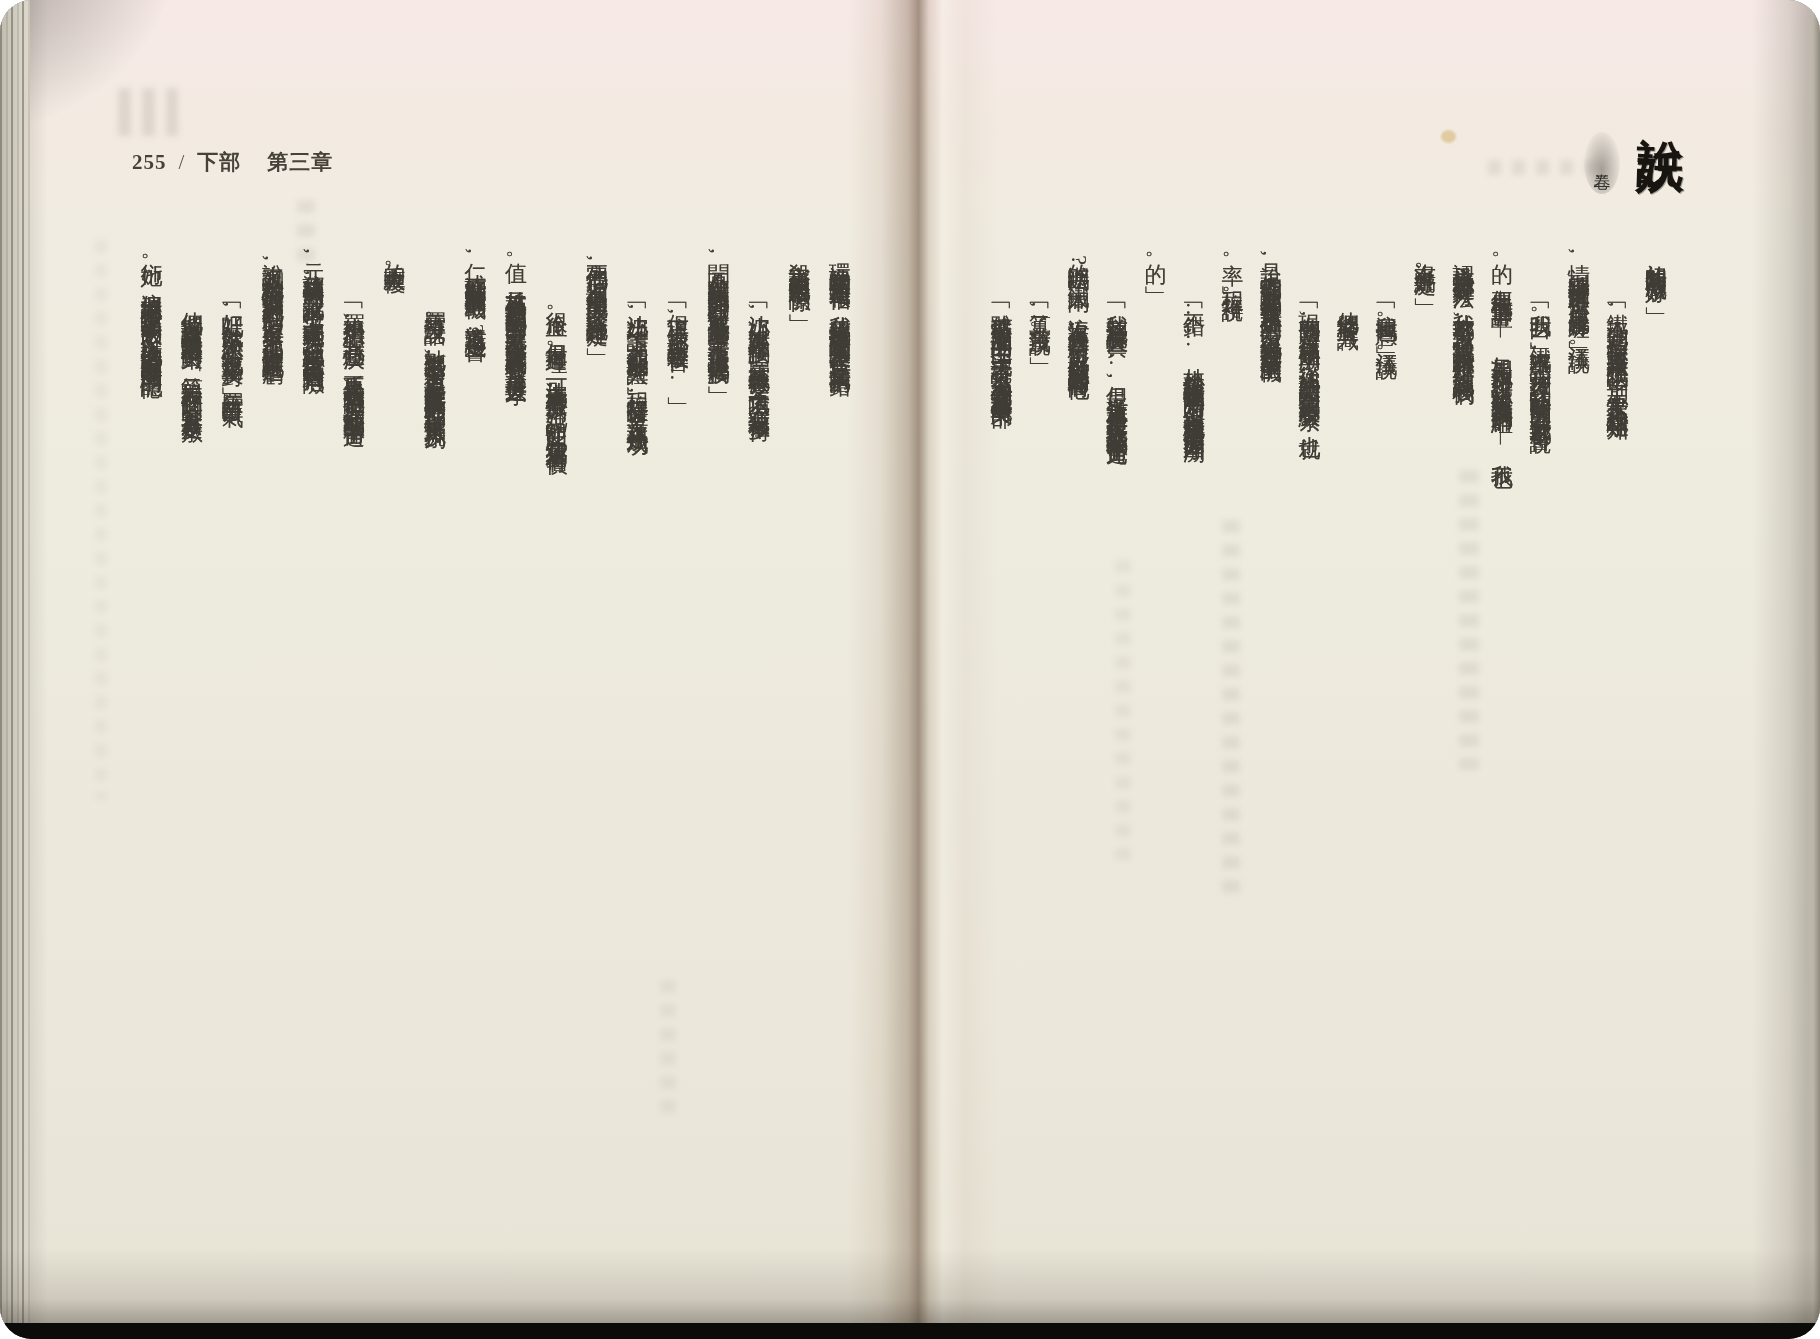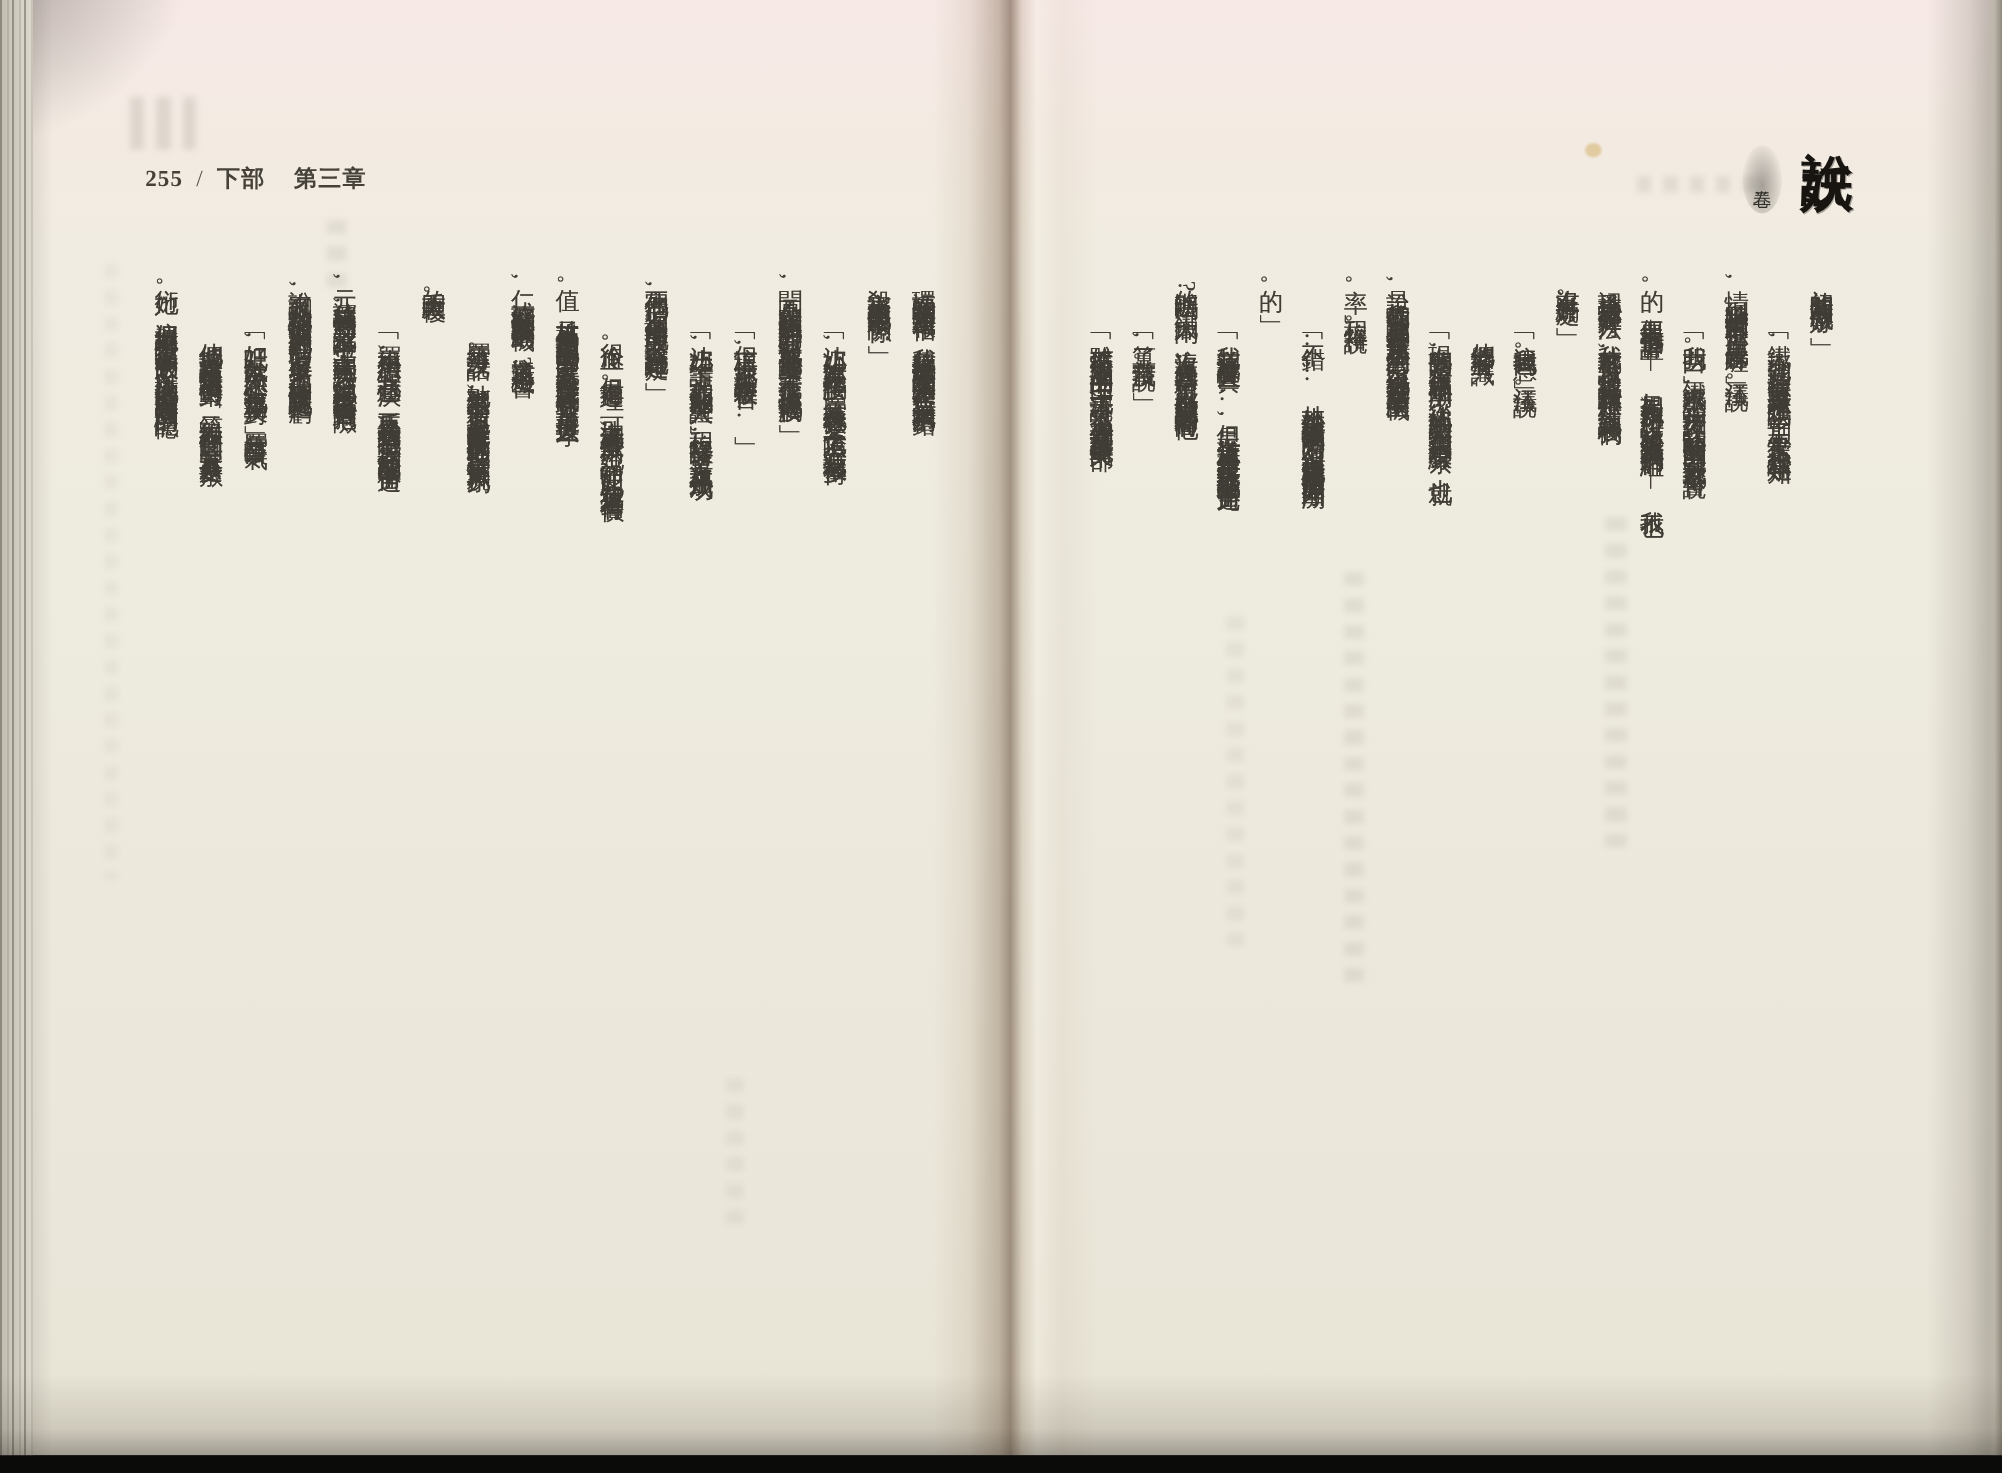--- a/index.html
+++ b/index.html
@@ -1,17 +1,17 @@
 <!DOCTYPE html>
 <html><head>
 <meta charset="utf-8">
 <style>
   html,body{margin:0;padding:0;}
   body{font-family:"Liberation Serif","DejaVu Serif",serif;}
-  .scene{position:relative;width:1820px;height:1339px;background:#0e0e0d;overflow:hidden;}
+  .scene{position:relative;width:1820px;height:1339px;background:#0e0e0d;overflow:hidden;border-radius:32px;}
 
   
   .book{position:absolute;left:0;top:0;width:1820px;height:1323px;
     background:linear-gradient(180deg,#f5eee9 0%,#f1ece1 9%,#eeebdf 40%,#ebe7da 78%,#e7e3d5 100%);}
   .tint-top{position:absolute;left:0;top:0;width:1820px;height:230px;
     background:linear-gradient(180deg,rgba(248,230,228,.55),rgba(248,230,228,0));}
   .corner-dark{position:absolute;left:-50px;top:-50px;width:230px;height:190px;
     background:radial-gradient(ellipse at 0 0,rgba(60,56,50,.50),rgba(60,56,50,0) 70%);}
   .left-stack{position:absolute;left:0;top:0;width:30px;height:1323px;
     background:repeating-linear-gradient(90deg,#aaa499 0 2px,#efecdf 2px 6px,#d9d4c6 6px 8px,#f2efe2 8px 11px);}

